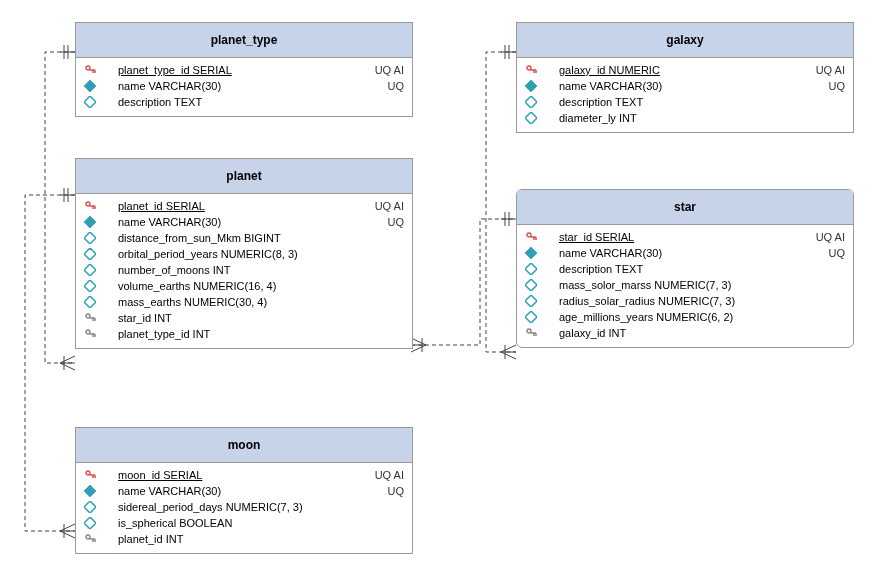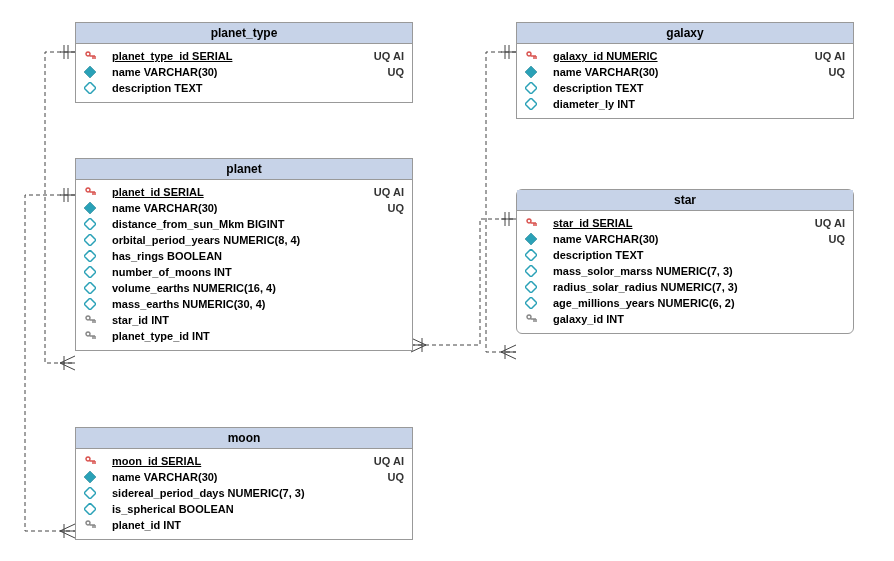--- a/index.html
+++ b/index.html
@@ -16,32 +16,31 @@
     position: absolute;
     border: 1px solid #999;
     background: #fff;
     z-index: 10;
   }
   .entity-header {
     background: #c7d3e8;
     border-bottom: 1px solid #999;
     text-align: center;
     font-weight: bold;
-    padding: 3px 6px;
+    padding: 10px 6px;
     font-size: 12px;
   }
   .entity-body {
     padding: 4px 4px 6px 4px;
   }
   .row {
     display: flex;
     align-items: center;
     padding: 2px 4px;
-    gap: 16px;
-    font-weight: bold;
+    gap: 22px;
   }
   .icon {
     width: 12px;
     height: 12px;
     display: inline-flex;
     align-items: center;
     justify-content: center;
     flex: 0 0 12px;
   }
   .col-name {
@@ -150,30 +149,21 @@
         </span>
         <span class="col-name">distance_from_sun_Mkm BIGINT</span>
         <span class="flags"></span>
       </div>
       <div class="row">
         <span class="icon">
           <svg width="12" height="12" viewBox="0 0 12 12">
             <use href="#icon-col"></use>
           </svg>
         </span>
-        <span class="col-name">orbital_period_years NUMERIC(8, 4)</span>
-        <span class="flags"></span>
-      </div>
-      <div class="row">
-        <span class="icon">
-          <svg width="12" height="12" viewBox="0 0 12 12">
-            <use href="#icon-col"></use>
-          </svg>
-        </span>
-        <span class="col-name">has_rings BOOLEAN</span>
+        <span class="col-name">orbital_period_years NUMERIC(8, 3)</span>
         <span class="flags"></span>
       </div>
       <div class="row">
         <span class="icon">
           <svg width="12" height="12" viewBox="0 0 12 12">
             <use href="#icon-col"></use>
           </svg>
         </span>
         <span class="col-name">number_of_moons INT</span>
         <span class="flags"></span>

